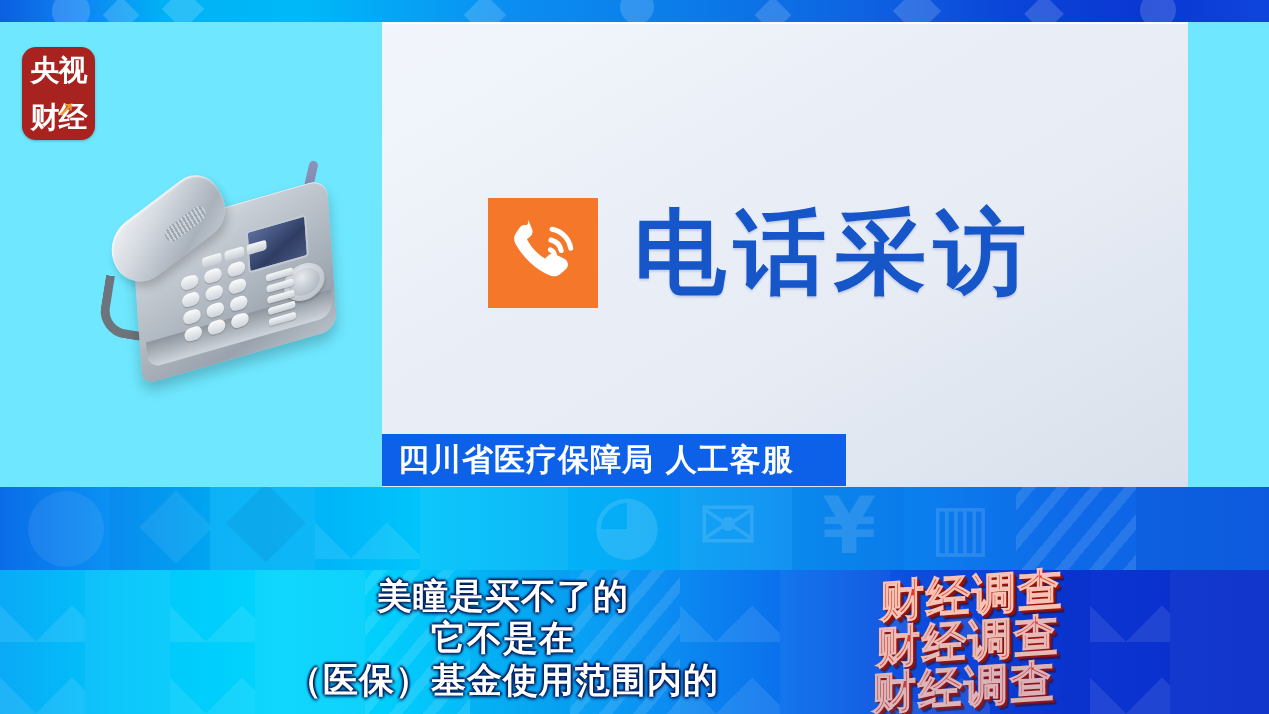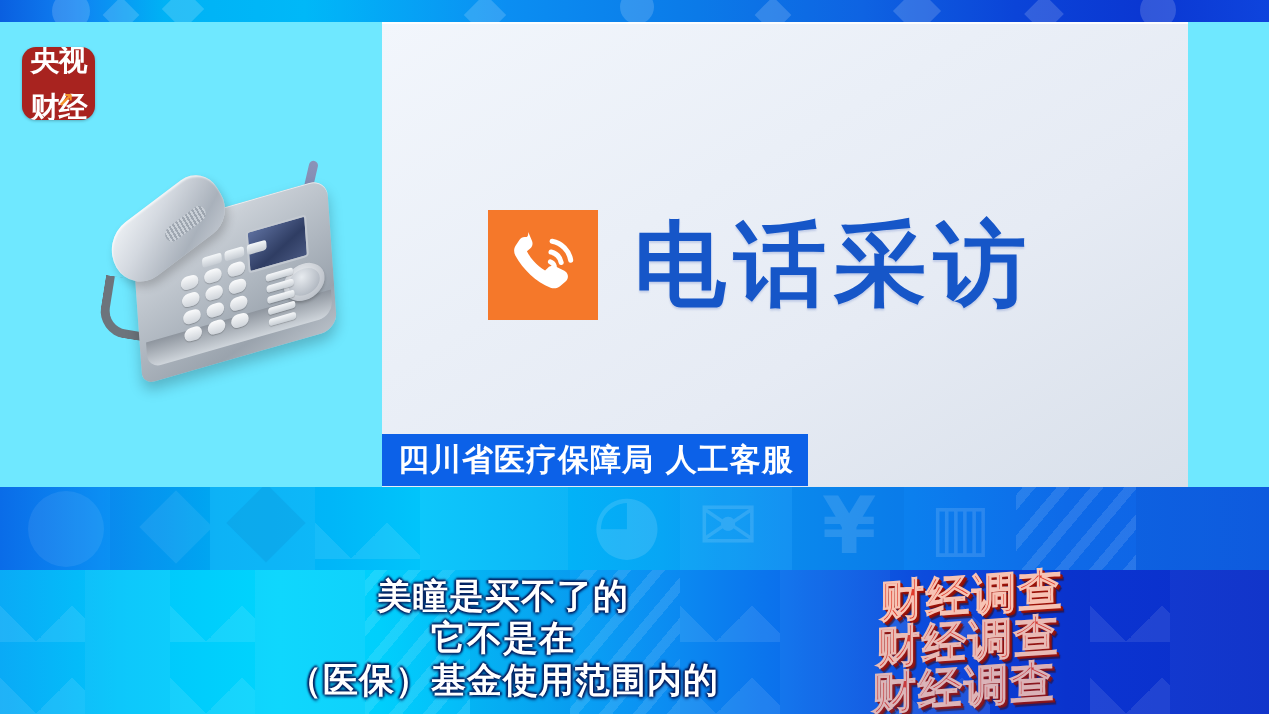--- a/index.html
+++ b/index.html
@@ -28,21 +28,21 @@
   #top-bar .tb-shape { position: absolute; opacity: .16; background: #ffffff; }
 
   
   #left-field {
     position: absolute; left: 0; top: 22px; width: 382px; height: 465px;
     background: #6FE8FF;
   }
 
   
   #cctv-logo {
-    position: absolute; left: 22px; top: 25px; width: 73px; height: 73px;
+    position: absolute; left: 22px; top: 25px; width: 73px; height: 93px;
     background: #A8231F; border-radius: 14px;
     display: flex; flex-direction: column;
     align-items: center; justify-content: center;
     color: #ffffff; line-height: 1;
     box-shadow: 0 1px 3px rgba(0,0,0,.25);
     overflow: hidden;
   }
   #cctv-logo .ll {
     font-size: 29px; font-weight: 700; letter-spacing: -1px;
     white-space: nowrap; font-family: "DejaVu Sans", sans-serif;
@@ -137,40 +137,40 @@
   
   #interview-panel {
     position: absolute; left: 382px; top: 22px; width: 806px; height: 465px;
     background: linear-gradient(150deg,#f2f6fc 0%, #eaeff7 38%, #e6ebf4 62%, #d9e0ea 100%);
   }
   #interview-panel::before {
     content: ""; position: absolute; left: 0; top: 0; right: 0; height: 2px;
     background: rgba(255,255,255,.85);
   }
   #panel-title-row {
-    position: absolute; left: 106px; top: 188px;
+    position: absolute; left: 106px; top: 176px;
     display: flex; align-items: center;
   }
   #phone-badge {
     width: 110px; height: 110px; background: #F5782A;
     display: flex; align-items: center; justify-content: center;
     flex: 0 0 auto;
   }
   #phone-badge svg { width: 78px; height: 78px; display: block; }
   #panel-title {
     margin-left: 36px;
     font-family: "DejaVu Sans", "Liberation Sans", sans-serif;
     font-size: 92px; font-weight: 700; color: #1656C8;
     letter-spacing: 8px; line-height: 1; white-space: nowrap;
     text-shadow: 0 2px 2px rgba(20,60,170,.18);
   }
 
   
   #source-label {
-    position: absolute; left: 382px; top: 434px; width: 426px; height: 52px;
+    position: absolute; left: 382px; top: 434px; width: 464px; height: 52px;
     background: #0C61E8;
     display: flex; align-items: center;
   }
   #source-label span {
     margin-left: 16px;
     font-family: "DejaVu Sans", "Liberation Sans", sans-serif;
     font-size: 31px; font-weight: 700; color: #ffffff;
     letter-spacing: 1px; white-space: nowrap;
   }
 

